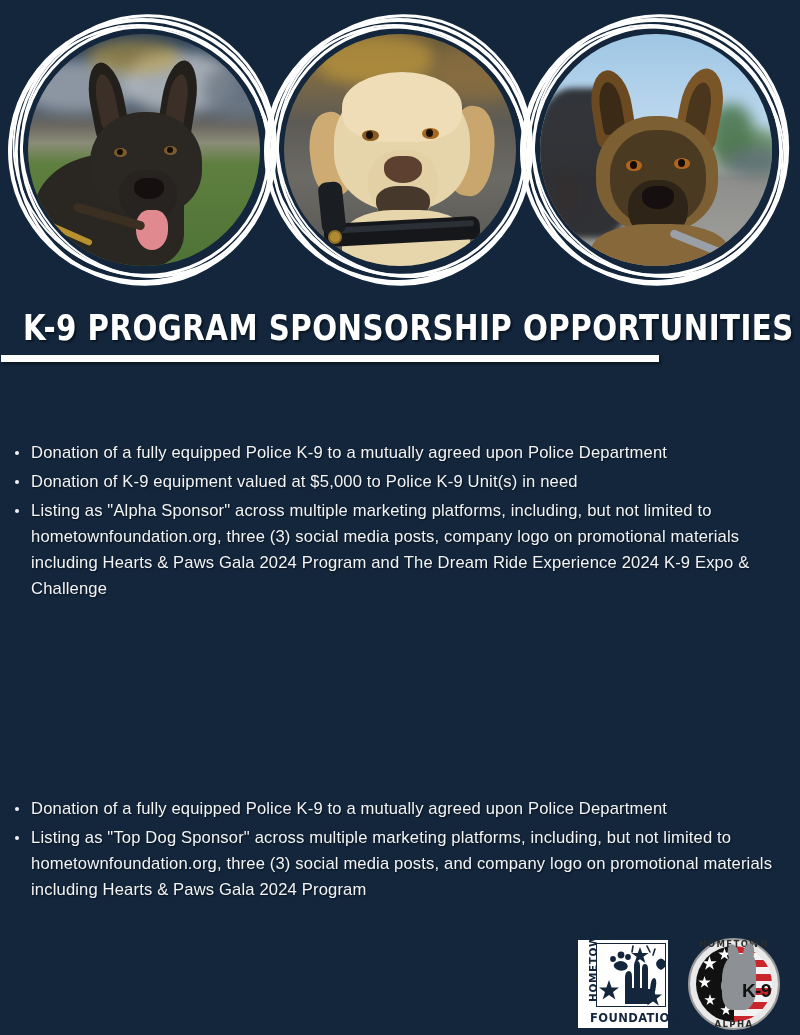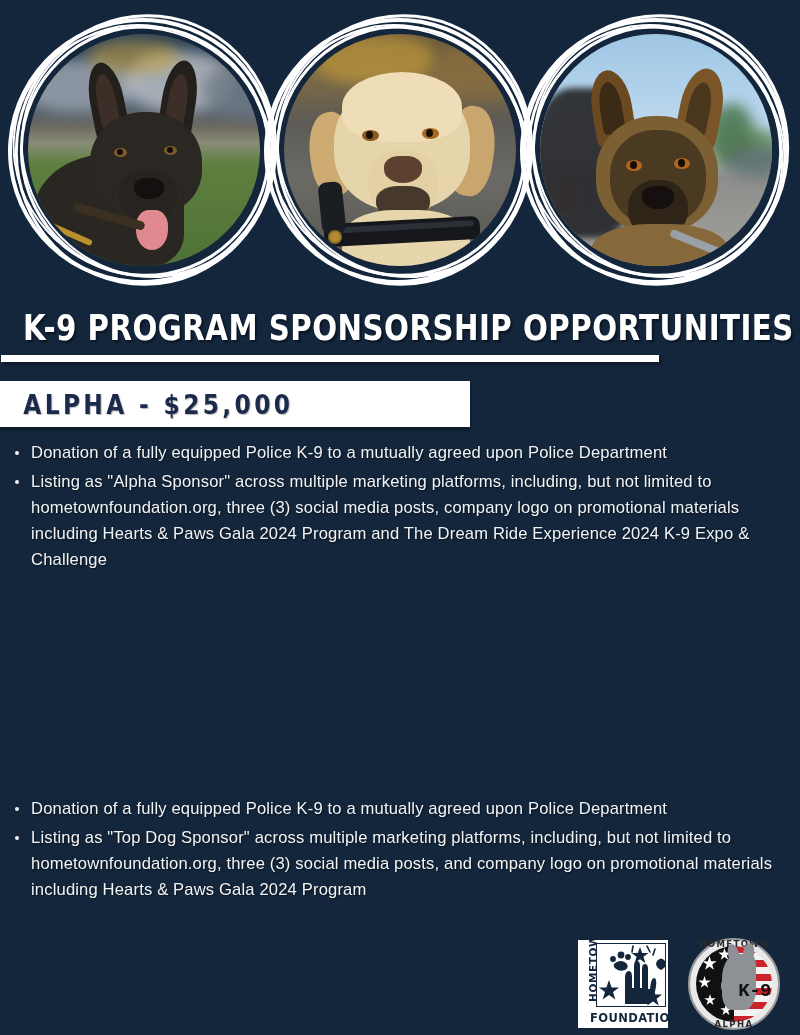--- a/index.html
+++ b/index.html
@@ -290,21 +290,21 @@
     font-family: "DejaVu Sans", sans-serif;
   }
   .k9-arc-top { top: 1px; }
   .k9-arc-bot { bottom: 1px; }
   .k9-text {
     position: absolute;
     right: 9px; top: 42px;
     font-size: 19px;
     font-weight: 700;
     color: #111;
-    font-family: Liberation Mono, monospace;
+    font-family: Liberation Sans, sans-serif;
     letter-spacing: -.5px;
     z-index: 6;
   }
   .k9-dog {
     position: absolute;
     left: 34px; top: 16px;
     width: 34px; height: 56px;
     background: #8d9196;
     border-radius: 44% 20% 36% 30%;
     z-index: 5;
@@ -433,25 +433,23 @@
       <div class="ring r4"></div>
       <div class="ring r5"></div>
     </div>
   </div>
 
   <div class="title-wrap">
     <div class="poster-title">K-9 PROGRAM SPONSORSHIP OPPORTUNITIES</div>
     <div class="title-rule"></div>
   </div>
 
-  <div class="tier-banner" id="tier-alpha">
-    <span class="tier-label">ALPHA - $25,000</span>
-  </div>
   <ul class="bullets" id="bullets-alpha">
     <li>Donation of a fully equipped Police K-9 to a mutually agreed upon Police Department</li>
+    <li>Donation of K-9 equipment valued at $5,000 to Police K-9 Unit(s) in need</li>
     <li>Listing as "Alpha Sponsor" across multiple marketing platforms, including, but not limited to hometownfoundation.org, three (3) social media posts, company logo on promotional materials including Hearts &amp; Paws Gala 2024 Program and The Dream Ride Experience 2024 K-9 Expo &amp; Challenge</li>
   </ul>
 
   <ul class="bullets" id="bullets-topdog">
     <li>Donation of a fully equipped Police K-9 to a mutually agreed upon Police Department</li>
     <li>Listing as "Top Dog Sponsor" across multiple marketing platforms, including, but not limited to hometownfoundation.org, three (3) social media posts, and company logo on promotional materials including Hearts &amp; Paws Gala 2024 Program</li>
   </ul>
 
   <div class="logos">
 

